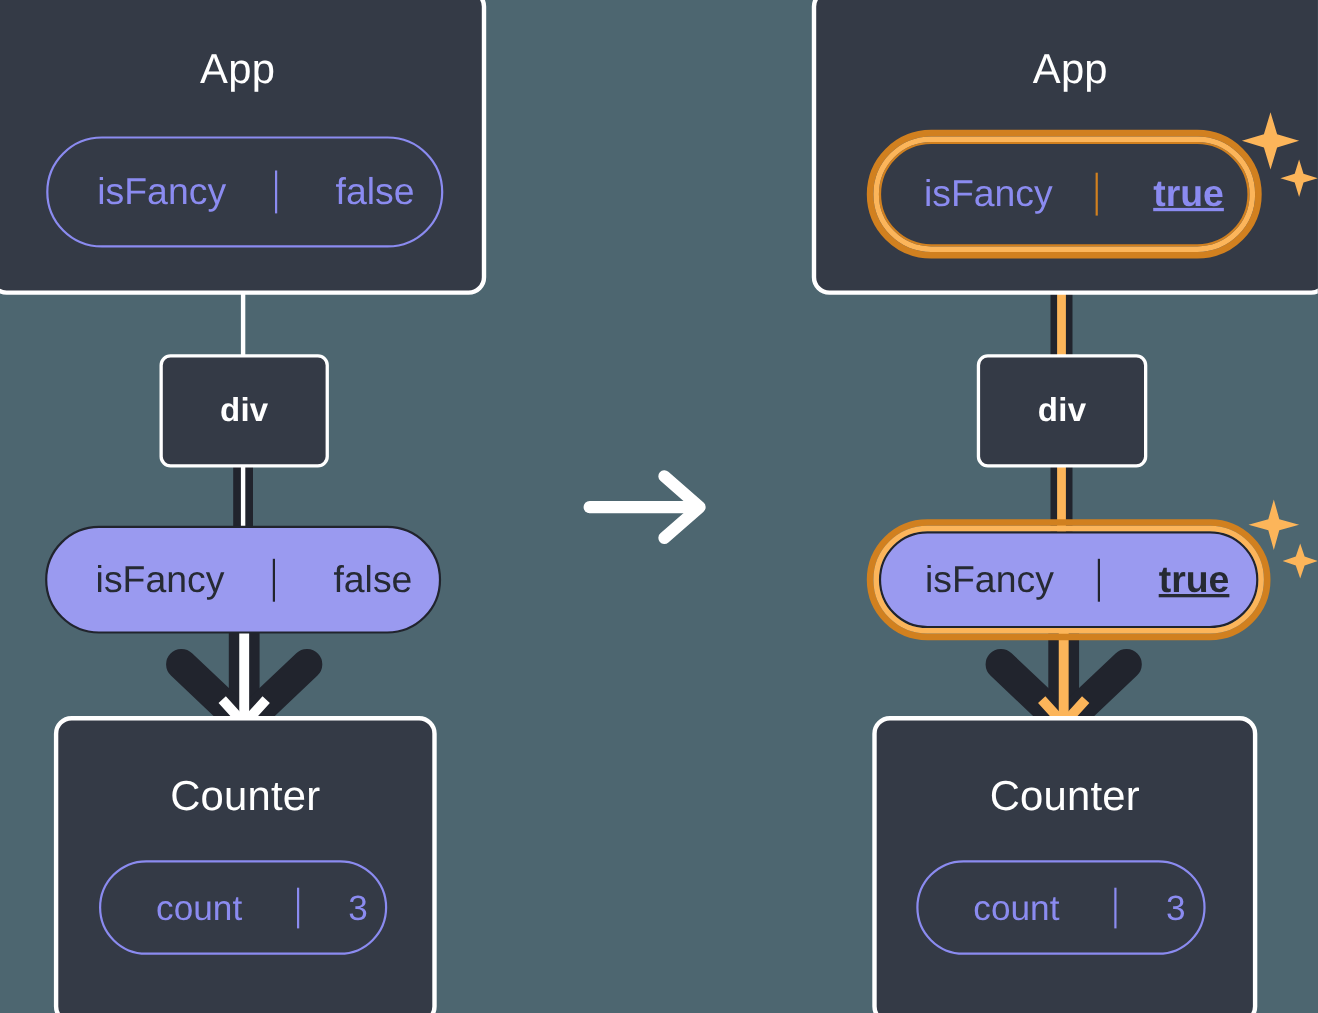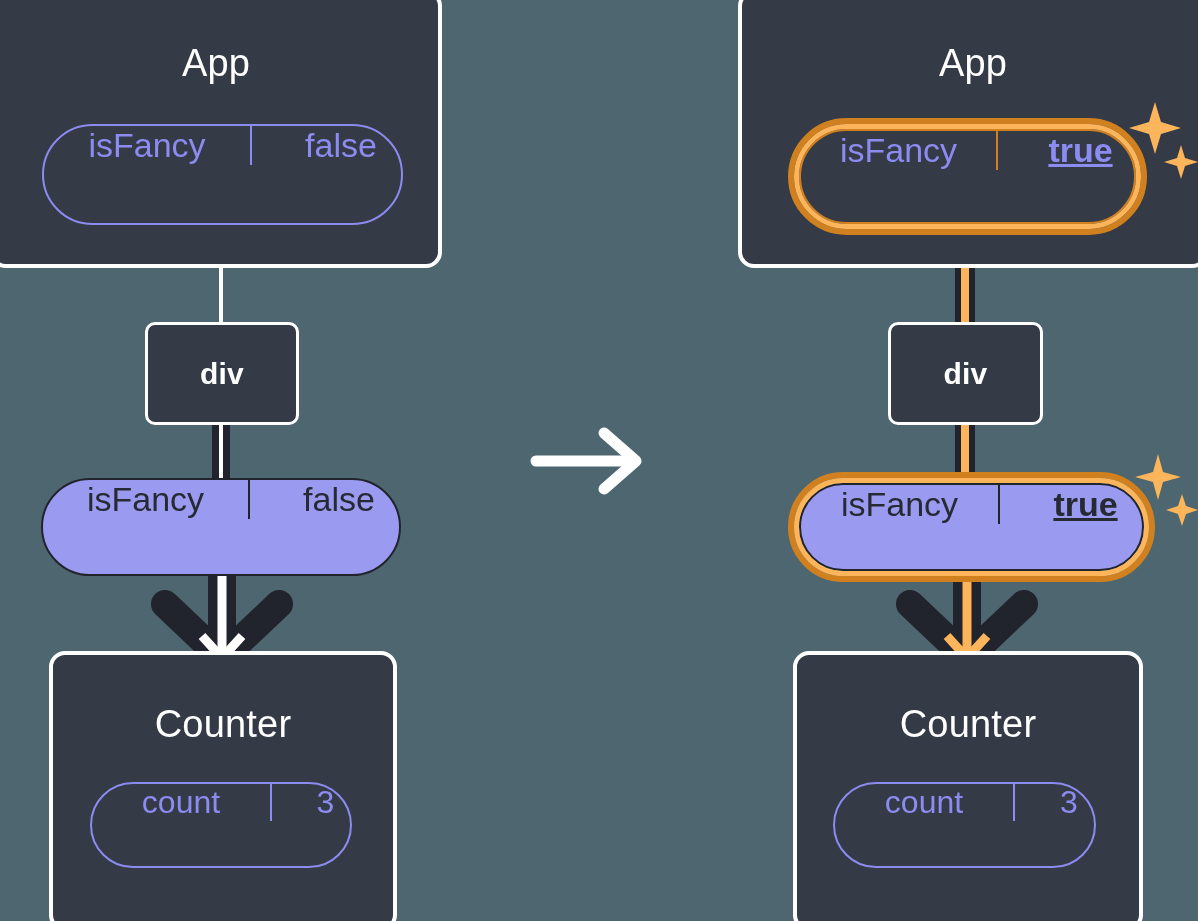--- a/index.html
+++ b/index.html
@@ -37,21 +37,21 @@
   }
   .node-title.small-title{
     font-size:30px;
     font-weight:700;
   }
 
   
   .pill{
     position:absolute;
     display:flex;
-    align-items:flex-start;
+    align-items:center;
     box-sizing:border-box;
     border-radius:999px;
     z-index:7;
   }
   .pill .seg{
     display:flex;
     align-items:center;
     justify-content:center;
     box-sizing:border-box;
     white-space:nowrap;

